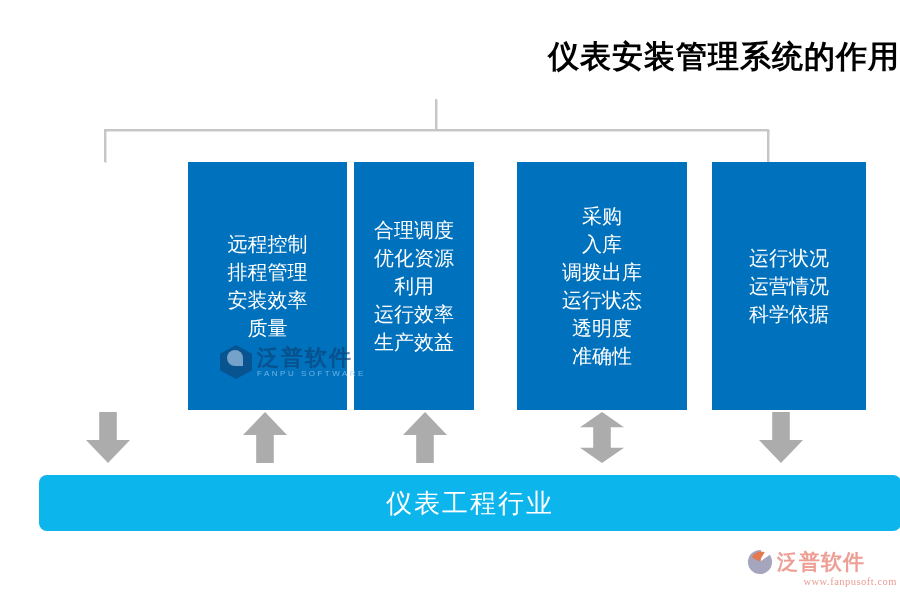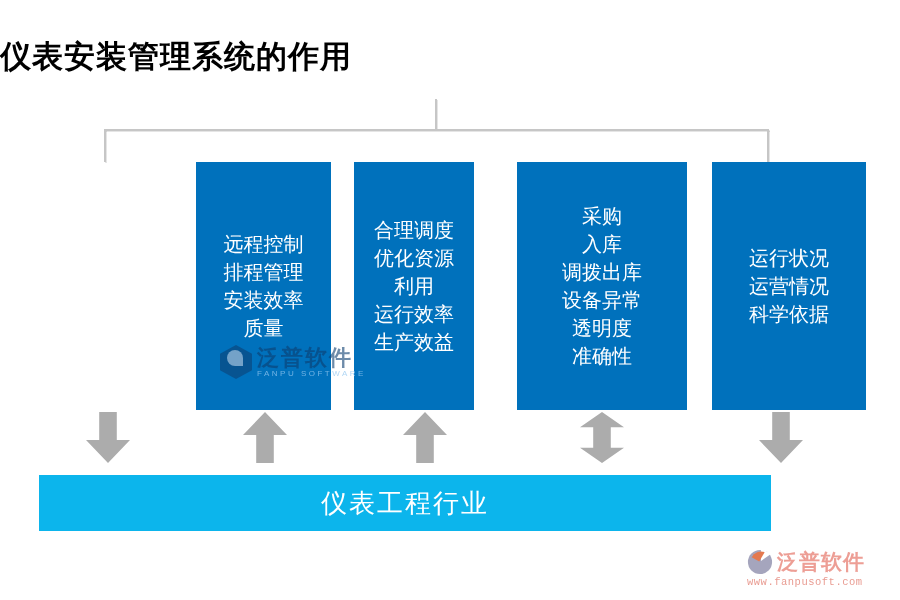--- a/index.html
+++ b/index.html
@@ -2,40 +2,40 @@
 <html><head>
 <meta charset="utf-8">
 <style>
   html,body{margin:0;padding:0;background:#ffffff;}
   .canvas{
     position:relative;width:900px;height:600px;overflow:hidden;background:#ffffff;
     font-family:"DejaVu Serif","Liberation Serif",serif;
   }
   .title{
     position:absolute;left:0;top:36px;width:900px;margin:0;
-    text-align:left;font-size:31px;font-weight:600;color:#000000;
+    text-align:right;font-size:31px;font-weight:600;color:#000000;
     letter-spacing:1px;
   }
   
   .connector{position:absolute;background:#c6c6c6;box-shadow:1px 1px 0 rgba(0,0,0,0.10);}
   .stem  {left:435px;top:99px; width:2px;  height:31px;}
   .hline {left:104px;top:129px;width:665px;height:2px;}
   .vleft {left:104px;top:130px;width:2px;  height:32px;}
   .vright{left:767px;top:130px;width:2px;  height:32px;}
   
   .box{
     position:absolute;top:162px;height:248px;background:#0071bc;
     display:flex;align-items:center;justify-content:center;
   }
   .box-text{
     white-space:pre-line;text-align:center;color:#ffffff;
     font-size:20px;line-height:28px;font-weight:500;
   }
   .box1{left:39px; width:139px;}
-  .box2{left:196px;width:135px;}
+  .box2{left:188px;width:159px;}
   .box3{left:354px;width:120px;}
   .box4{left:517px;width:170px;}
   .box5{left:712px;width:154px;}
   
   .arrow{position:absolute;top:412px;width:44px;height:51px;background:#acacac;}
   .arrow[data-direction="down"]{
     clip-path:polygon(30% 0,70% 0,70% 55%,100% 55%,50% 100%,0 55%,30% 55%);
   }
   .arrow[data-direction="up"]{
     clip-path:polygon(50% 0,100% 45%,70% 45%,70% 100%,30% 100%,30% 45%,0 45%);
@@ -43,22 +43,22 @@
   .arrow[data-direction="updown"]{
     clip-path:polygon(50% 0,100% 30%,70% 30%,70% 70%,100% 70%,50% 100%,0 70%,30% 70%,30% 30%,0 30%);
   }
   .a1{left:86px;}
   .a2{left:243px;}
   .a3{left:403px;}
   .a4{left:580px;}
   .a5{left:759px;}
   
   .bar{
-    position:absolute;left:39px;top:475px;width:732px;height:56px;background:#0cb5ec;
-    display:flex;align-items:center;justify-content:center;
+    position:absolute;left:39px;top:475px;width:862px;height:56px;background:#0cb5ec;
+    display:flex;align-items:center;justify-content:center;border-radius:8px;
   }
   .bar-label{color:#ffffff;font-size:26px;letter-spacing:2px;font-weight:500;}
   
   .watermark{
     position:absolute;left:220px;top:345px;display:flex;align-items:center;gap:5px;
     pointer-events:none;
   }
   .wm-icon{
     width:32px;height:34px;position:relative;
     clip-path:polygon(50% 0,100% 26%,100% 74%,50% 100%,0 74%,0 26%);
@@ -70,22 +70,22 @@
     background:rgba(205,225,245,0.55);
   }
   .wm-cn{font-size:22px;line-height:22px;color:rgba(12,62,112,0.60);letter-spacing:2px;font-weight:600;}
   .wm-en{font-size:8px;line-height:11px;color:rgba(150,200,240,0.75);letter-spacing:2.5px;
          font-family:"Liberation Sans",sans-serif;text-align:right;}
   
   .brand{position:absolute;left:747px;top:549px;width:150px;}
   .brand-top{display:flex;align-items:center;gap:4px;}
   .brand-icon{width:26px;height:26px;flex:0 0 auto;}
   .brand-name{font-size:21px;color:#ed9e95;font-weight:700;letter-spacing:1px;line-height:24px;}
-  .brand-url{font-size:10.5px;color:#e99c92;letter-spacing:0.5px;margin-top:1px;text-align:left;
-             font-family:Liberation Mono, monospace;}
+  .brand-url{font-size:10.5px;color:#e99c92;letter-spacing:0.5px;margin-top:1px;text-align:right;
+             font-family:Liberation Serif, serif;}
 </style>
 </head>
 <body>
 
 <div class="canvas">
 
   <h1 class="title">仪表安装管理系统的作用</h1>
 
   <div class="connector stem"></div>
   <div class="connector hline"></div>
@@ -102,21 +102,21 @@
     <span class="box-text">合理调度
 优化资源
 利用
 运行效率
 生产效益</span>
   </div>
   <div class="box box4">
     <span class="box-text">采购
 入库
 调拨出库
-设备异常
+运行状态
 透明度
 准确性</span>
   </div>
   <div class="box box5">
     <span class="box-text">运行状况
 运营情况
 科学依据</span>
   </div>
 
   <div class="watermark">

